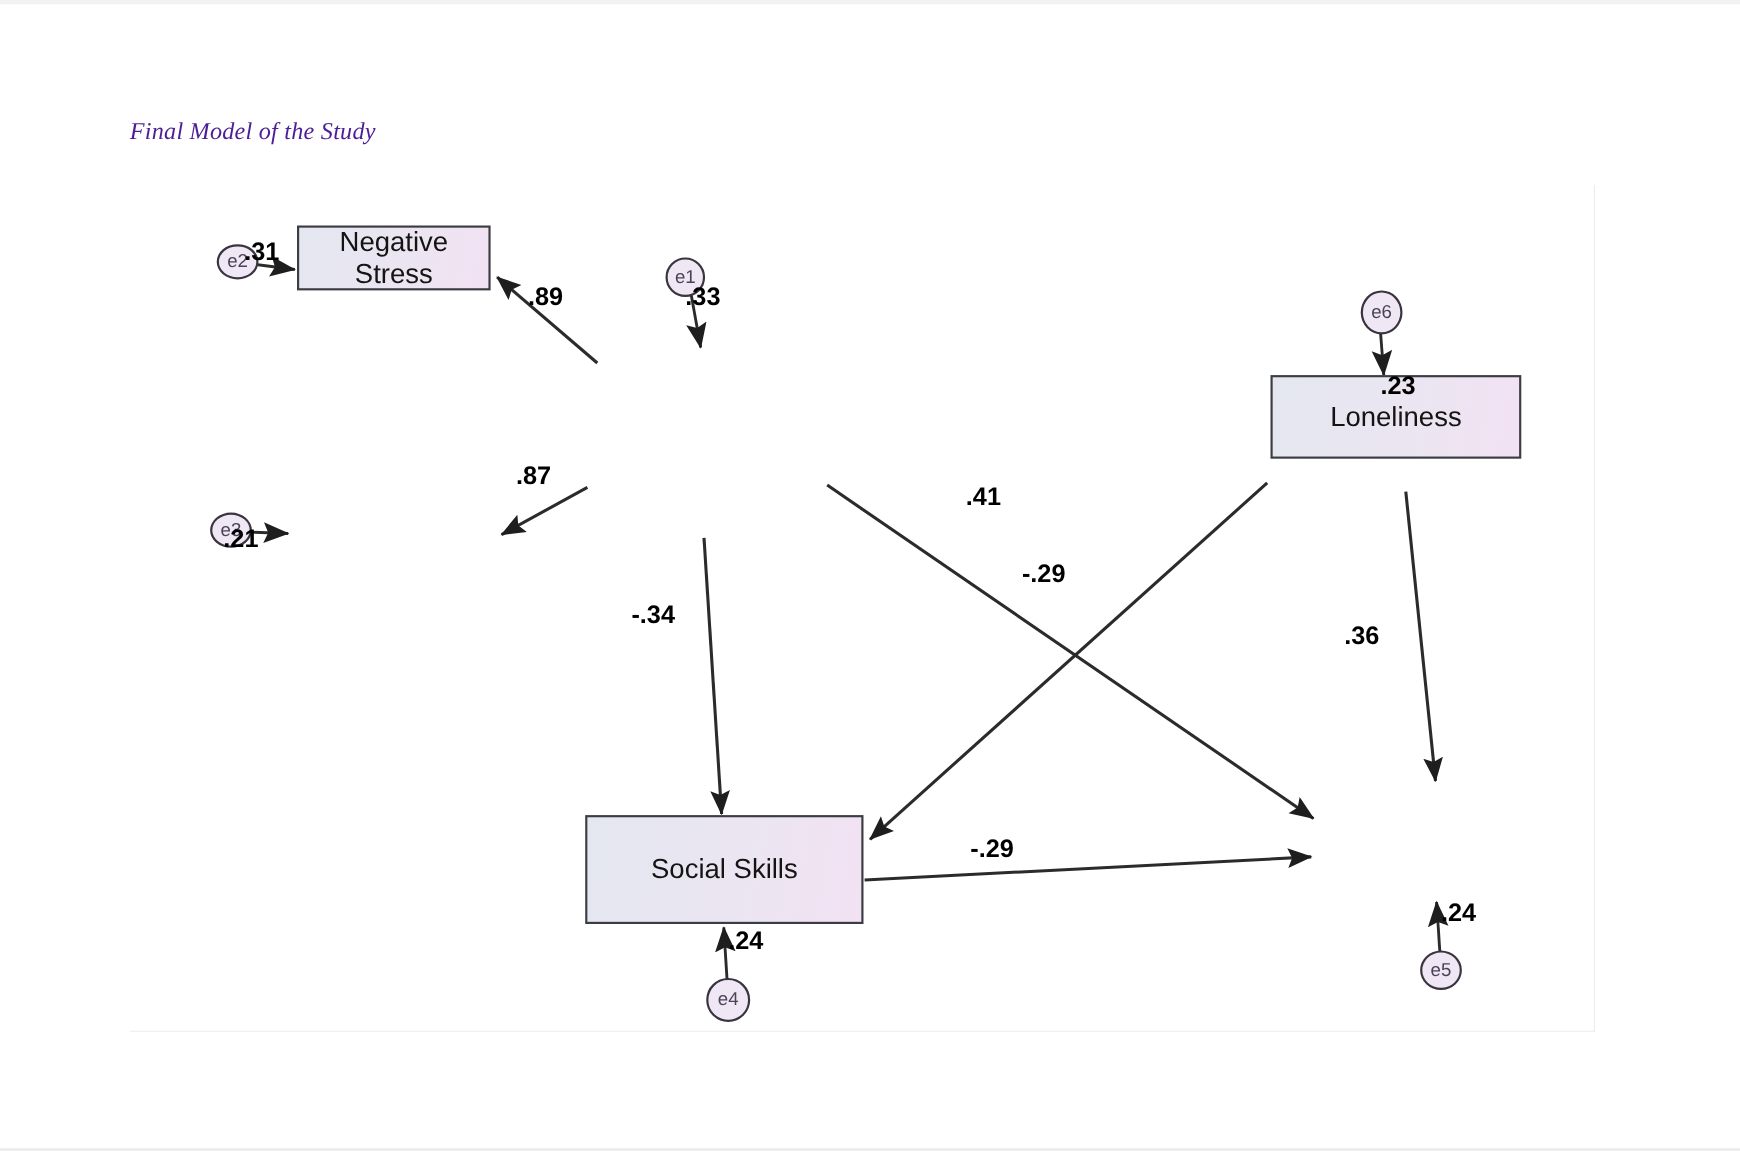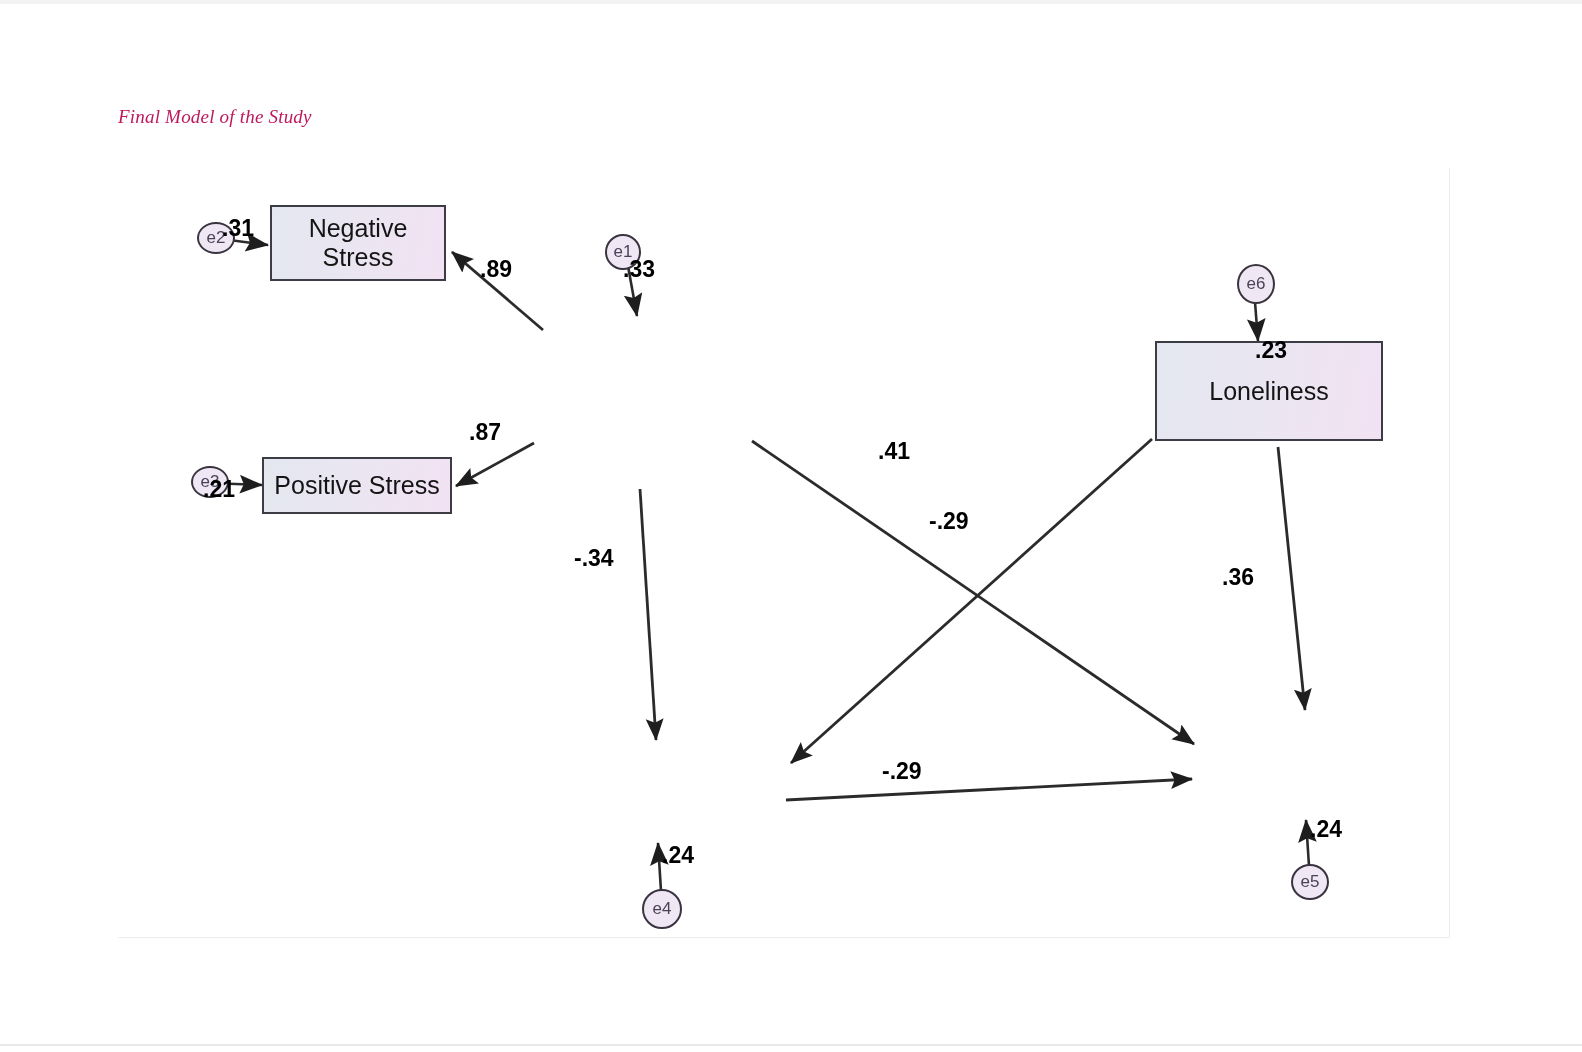--- a/index.html
+++ b/index.html
@@ -34,22 +34,22 @@
     width: 1582px;
     height: 2px;
     background: #e8e8e8;
   }
   #caption {
     position: absolute;
     left: 118px;
     top: 106px;
     font-family: "Liberation Serif", serif;
     font-style: italic;
-    font-size: 19px;
-    color: #be185d;
+    font-size: 22px;
+    color: #4c1d95;
     white-space: nowrap;
     letter-spacing: 0.2px;
   }
   #figure-frame {
     position: absolute;
     left: 118px;
     top: 168px;
     width: 1332px;
     height: 770px;
     border-right: 1.5px solid #ededed;
@@ -151,33 +151,33 @@
 
     <line x1="752" y1="441" x2="1194" y2="744" stroke="#2b2b2b" stroke-width="2.8" marker-end="url(#ah)"></line>
 
     <line x1="1152" y1="439" x2="791" y2="763" stroke="#2b2b2b" stroke-width="2.8" marker-end="url(#ah)"></line>
 
     <line x1="1278" y1="447" x2="1305" y2="710" stroke="#2b2b2b" stroke-width="2.8" marker-end="url(#ah)"></line>
 
     <line x1="786" y1="800" x2="1192" y2="779" stroke="#2b2b2b" stroke-width="2.8" marker-end="url(#ah)"></line>
   </svg>
 
-  <div class="node" style="left:270px; top:205px; width:176px; height:76px;">
+  <div class="node" style="left:270px; top:205px; width:176px; height:59px;">
     <span>Negative Stress</span>
   </div>
 
-  <div class="node" style="left:262px; top:457px; width:190px; height:57px;">
-    <span>Positive Stress</span>
-  </div>
-
-
-  <div class="node" style="left:1155px; top:341px; width:228px; height:100px;">
+
+
+  <div class="node" style="left:1155px; top:341px; width:228px; height:76px;">
     <span>Loneliness</span>
   </div>
 
+  <div class="node" style="left:532px; top:741px; width:253px; height:99px;">
+    <span>Social Skills</span>
+  </div>
 
 
   <div class="err" style="left:605px; top:234px; width:36px; height:36px;">
     <span>e1</span>
   </div>
 
   <div class="err" style="left:197px; top:222px; width:38px; height:32px;">
     <span>e2</span>
   </div>
 

